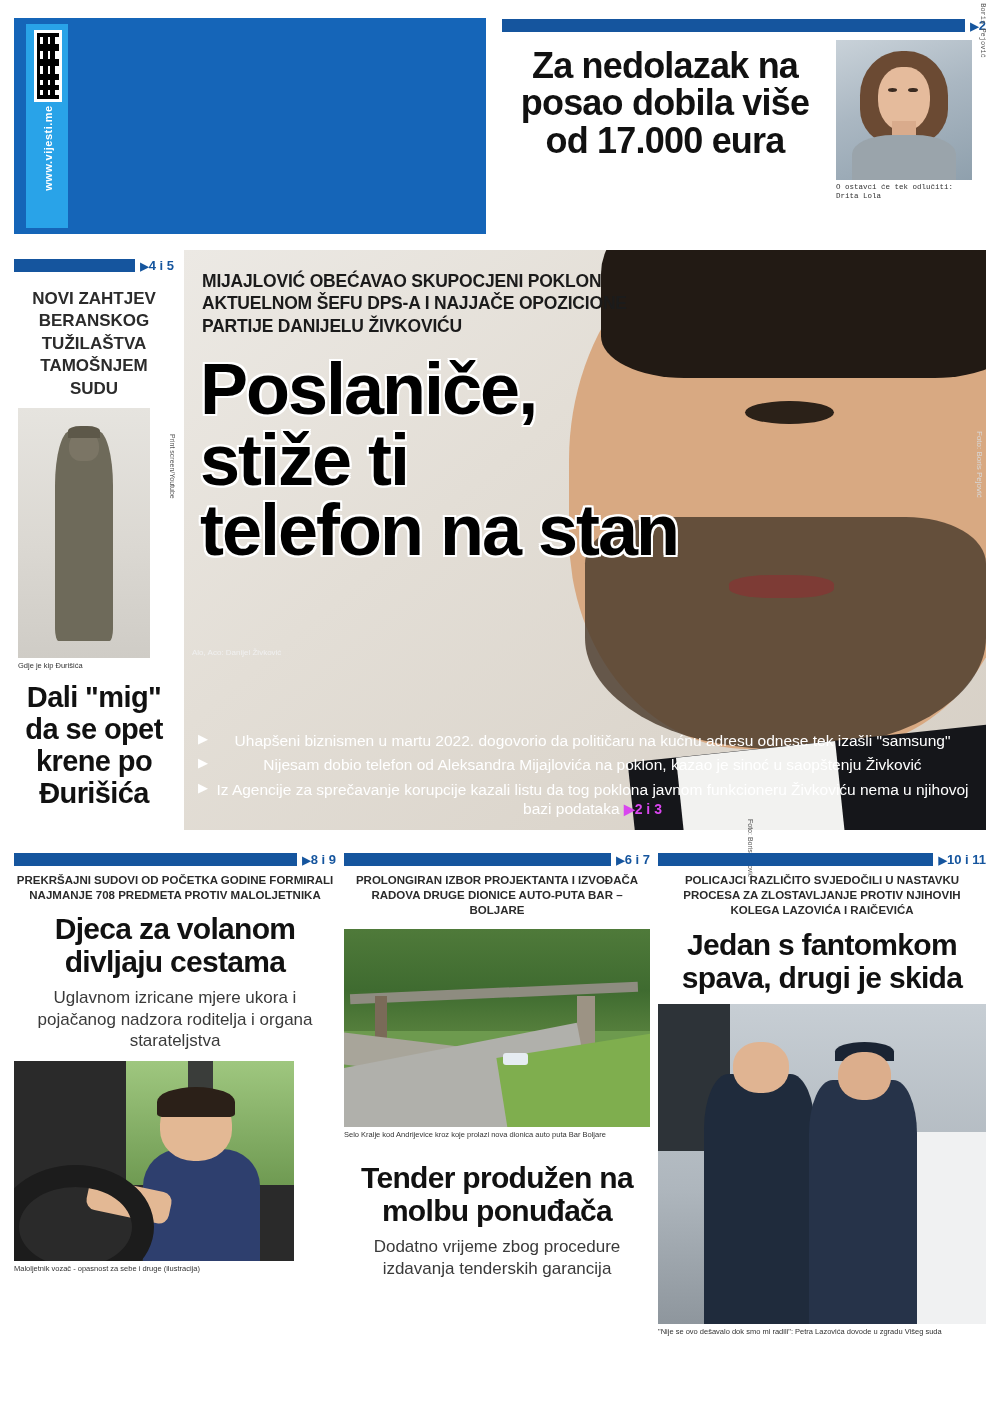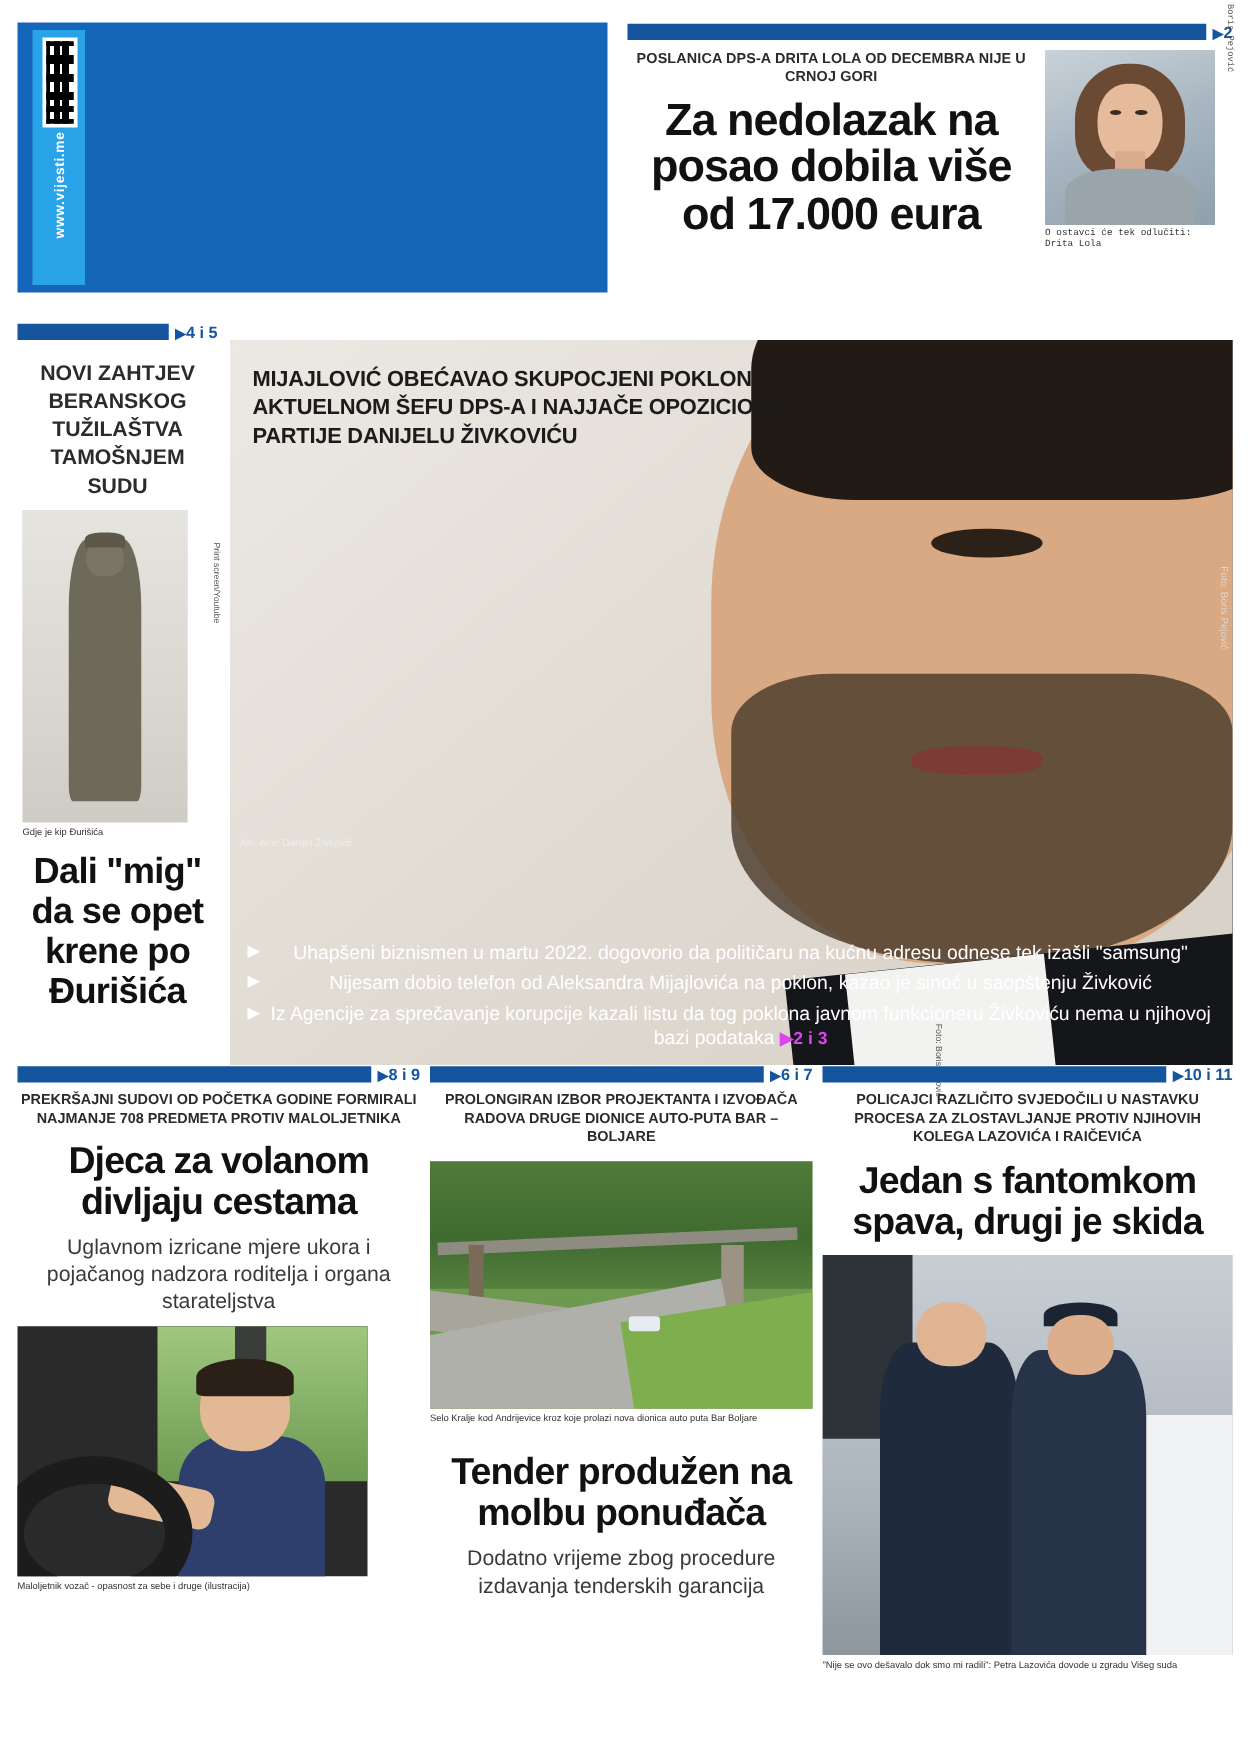--- a/index.html
+++ b/index.html
@@ -66,21 +66,21 @@
   .ph-woman .face { position:absolute; left:31%; top:19%; width:38%; height:46%;
     background:#e5bb9c; border-radius:45% 45% 48% 48%; }
   .ph-woman .neck { position:absolute; left:41%; top:58%; width:18%; height:16%;
     background:#d9ab8c; }
   .ph-woman .body { position:absolute; left:12%; top:68%; width:76%; height:34%;
     background:#9aa4ab; border-radius:40% 40% 0 0; }
   .ph-woman .eye { position:absolute; width:7%; height:3%; background:#3a2a20;
     border-radius:50%; top:34%; }
 
   
-  .main-story { position:absolute; left:184px; top:272px; width:802px; height:580px;
+  .main-story { position:absolute; left:184px; top:250px; width:802px; height:580px;
     background:#000; }
   .ms-photo { position:absolute; inset:0; overflow:hidden; }
   .ph-man { position:absolute; inset:0;
     background:linear-gradient(140deg,#ece9e4 0%,#e3ded6 38%,#d6cfc5 100%); }
   .ph-man .head { position:absolute; left:48%; top:-6%; width:56%; height:92%;
     background:#d8a982; border-radius:46% 46% 40% 40%; }
   .ph-man .hair { position:absolute; left:52%; top:-14%; width:52%; height:36%;
     background:#221a14; border-radius:50% 50% 20% 20%; }
   .ph-man .beard { position:absolute; left:50%; top:46%; width:50%; height:40%;
     background:#4a3a2c; opacity:.82; border-radius:20% 20% 48% 48%; }
@@ -230,21 +230,20 @@
     </div>
   </div>
 
   <div class="top-right">
     <div class="pagebar">
       <div class="bar"></div>
       <div class="pgno"><span class="tri">▶</span><span>2</span></div>
     </div>
     <div class="tr-body">
       <div class="tr-text">
-        <div class="tr-kicker">POSLANICA DPS-A DRITA LOLA OD DECEMBRA NIJE U CRNOJ GORI</div>
         <div class="tr-head">Za nedolazak na posao dobila više od 17.000 eura</div>
       </div>
       <div class="tr-photo-wrap">
         <div class="tr-photo">
           <div class="ph-woman">
             <div class="hair"></div>
               <div class="face"></div>
             <div class="eye" style="left:38%"></div>
               <div class="eye" style="left:53%"></div>
             <div class="neck"></div>
@@ -283,20 +282,25 @@
         <div class="head"></div>
           <div class="hair"></div>
           <div class="beard"></div>
         <div class="eye"></div>
           <div class="mouth"></div>
         <div class="suit"></div>
           <div class="shirt"></div>
       </div>
     </div>
     <div class="ms-kicker">MIJAJLOVIĆ OBEĆAVAO SKUPOCJENI POKLON AKTUELNOM ŠEFU DPS-A I NAJJAČE OPOZICIONE PARTIJE DANIJELU ŽIVKOVIĆU</div>
+    <div class="ms-head">
+      <div>Poslaniče,</div>
+      <div>stiže ti</div>
+      <div>telefon na stan</div>
+    </div>
     <div class="ms-credit">Foto: Boris Pejović</div>
     <div class="ms-cap">Alo, Aco: Danijel Živković</div>
 
     <div class="ms-bullets">
       <div class="ms-bul">
         <span class="tri">▶</span>
         <span class="txt">Uhapšeni biznismen u martu 2022. dogovorio da političaru na kućnu adresu odnese tek izašli "samsung"</span>
       </div>
       <div class="ms-bul">
         <span class="tri">▶</span>

